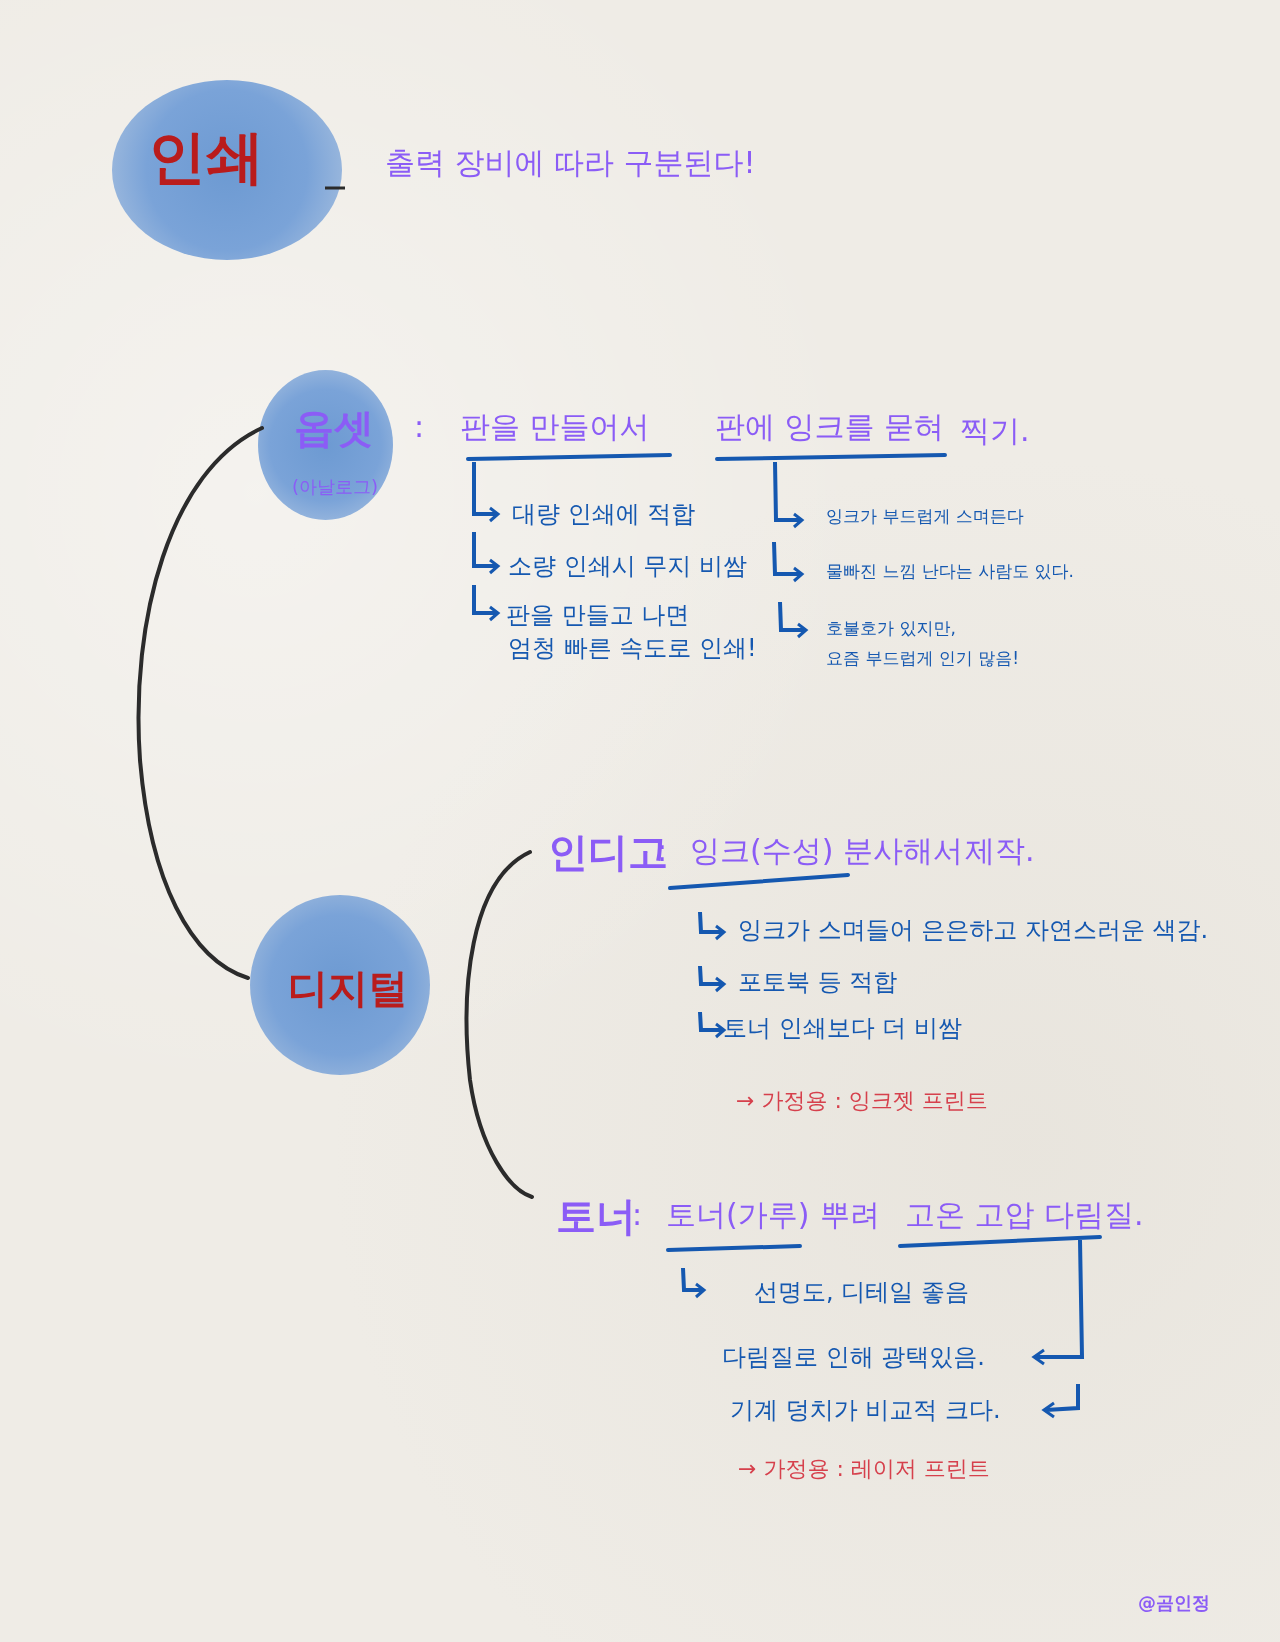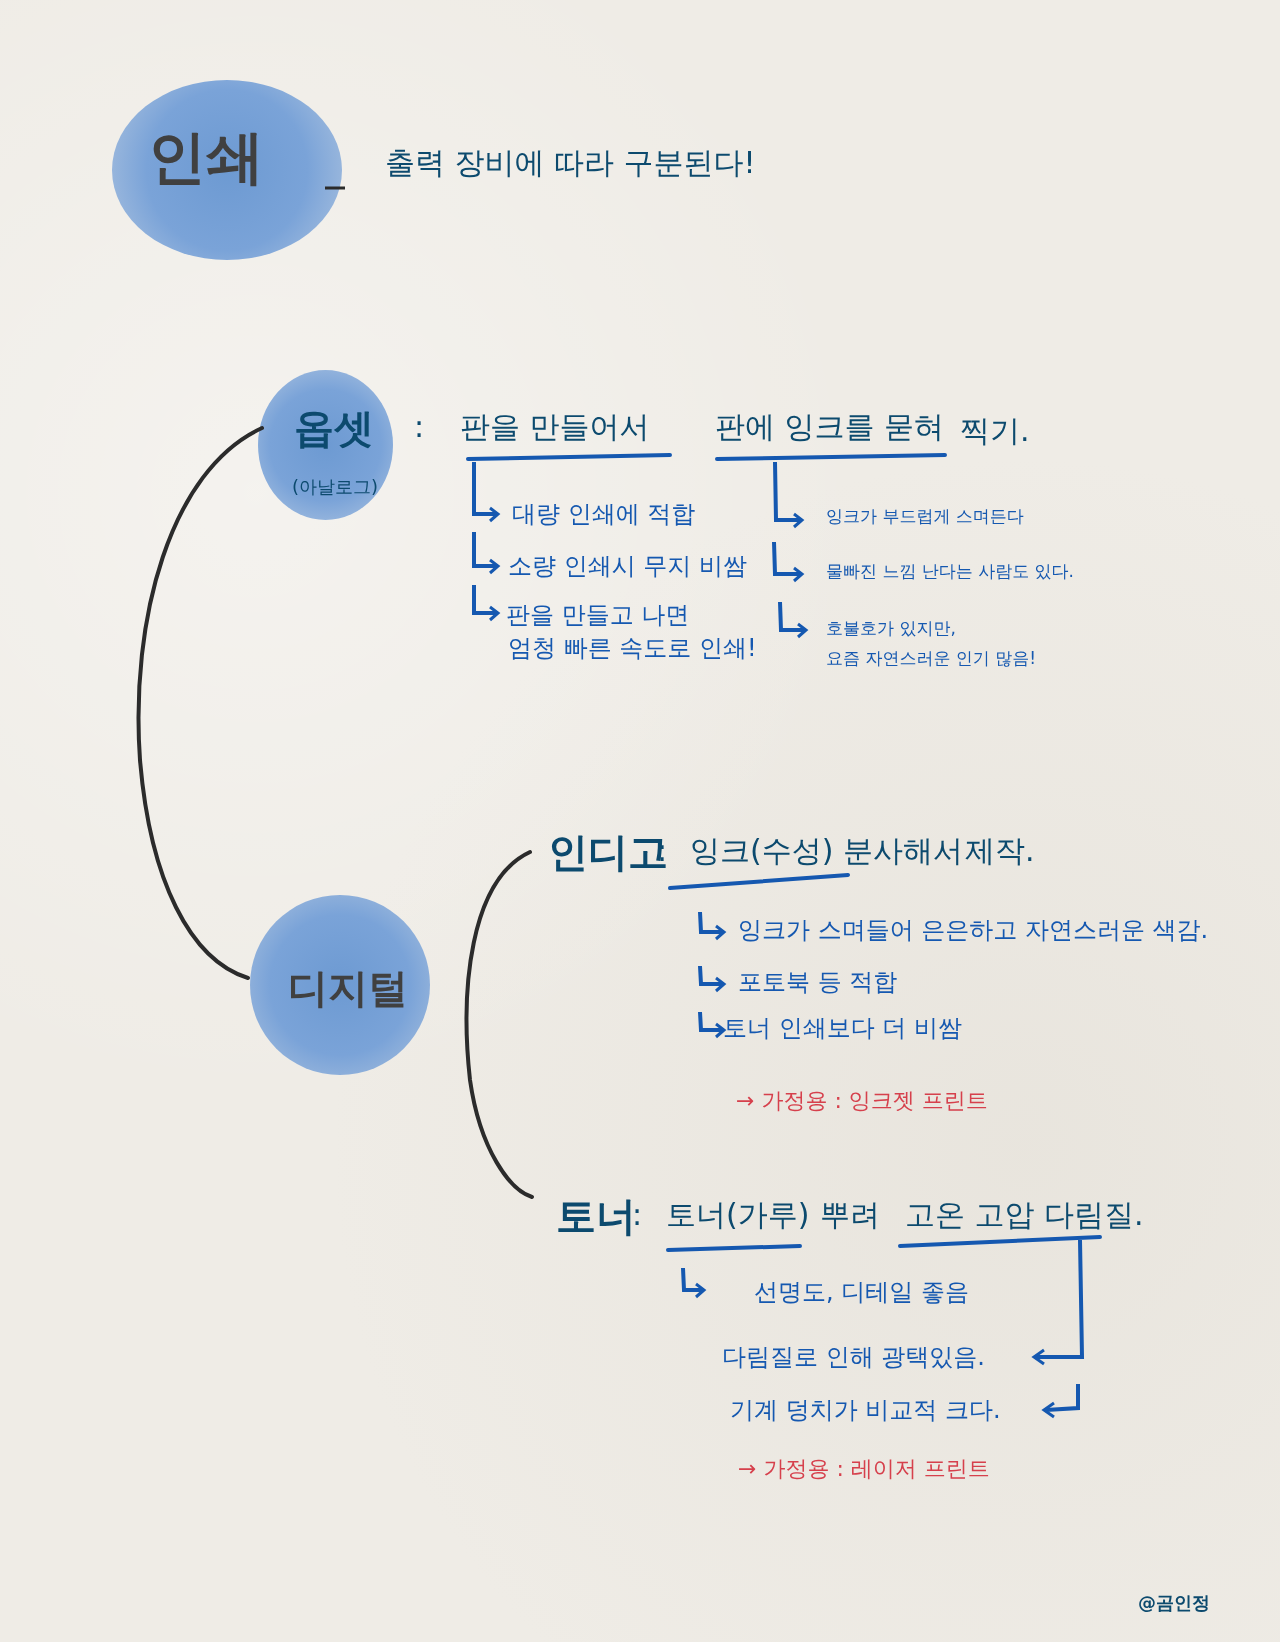--- a/index.html
+++ b/index.html
@@ -6,24 +6,24 @@
     body {
       width: 1280px; height: 1642px; position: relative; overflow: hidden;
       background: #efece6;
       background-image:
         radial-gradient(circle at 20% 30%, rgba(255,255,255,0.35), rgba(255,255,255,0) 40%),
         radial-gradient(circle at 80% 70%, rgba(220,215,205,0.35), rgba(255,255,255,0) 45%);
       font-family: "DejaVu Sans", sans-serif;
     }
     .layer { position: absolute; left: 0; top: 0; width: 1280px; height: 1642px; }
     .t { position: absolute; white-space: nowrap; line-height: 1; }
-    .ink-dark { color: #0c4a6e; }
+    .ink-dark { color: #8b5cf6; }
     .ink-blue { color: #1558b0; }
     .ink-red { color: #d6404c; }
-    .ink-navy { color: #404040; }
+    .ink-navy { color: #b91c1c; }
 
     .blob {
       position: absolute; border-radius: 50%;
       background: radial-gradient(circle at 50% 50%, #6d9ad2 0%, #7aa3d8 55%, rgba(122,163,216,0.75) 80%, rgba(150,185,225,0.0) 100%);
     }
 
     .title-main { font-size: 58px; font-weight: bold; }
     .title-sub { font-size: 30px; }
     .head { font-size: 30px; }
     .head-lbl { font-size: 40px; font-weight: bold; }
@@ -94,21 +94,21 @@
 <div class="t head ink-dark" style="left:960px; top:416px;">찍기.</div>
 
 <div class="t note ink-blue" style="left:512px; top:502px;">대량 인쇄에 적합</div>
 <div class="t note ink-blue" style="left:508px; top:554px;text-align:center;">소량 인쇄시 무지 비쌈</div>
 <div class="t note ink-blue" style="left:506px; top:603px;">판을 만들고 나면</div>
 <div class="t note ink-blue" style="left:508px; top:636px;">엄청 빠른 속도로 인쇄!</div>
 
 <div class="t note-sm ink-blue" style="left:826px; top:508px;">잉크가 부드럽게 스며든다</div>
 <div class="t note-sm ink-blue" style="left:826px; top:563px;">물빠진 느낌 난다는 사람도 있다.</div>
 <div class="t note-sm ink-blue" style="left:826px; top:620px;">호불호가 있지만,</div>
-<div class="t note-sm ink-blue" style="left:826px; top:650px;">요즘 자연스러운 인기 많음!</div>
+<div class="t note-sm ink-blue" style="left:826px; top:650px;">요즘 부드럽게 인기 많음!</div>
 
 <div class="t head-lbl ink-navy" style="left:288px; top:968px;">디지털</div>
 
 <div class="t head-lbl ink-dark" style="left:548px; top:832px;">인디고</div>
 <div class="t head ink-dark" style="left:657px; top:836px;">:</div>
 <div class="t head ink-dark" style="left:690px; top:836px;">잉크(수성) 분사해서</div>
 <div class="t head ink-dark" style="left:965px; top:836px;">제작.</div>
 
 <div class="t note ink-blue" style="left:738px; top:918px;">잉크가 스며들어 은은하고 자연스러운 색감.</div>
 <div class="t note ink-blue" style="left:738px; top:970px;">포토북 등 적합</div>

